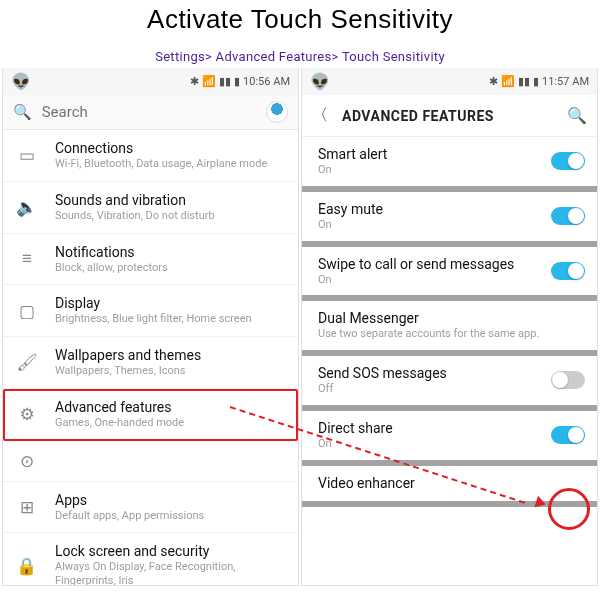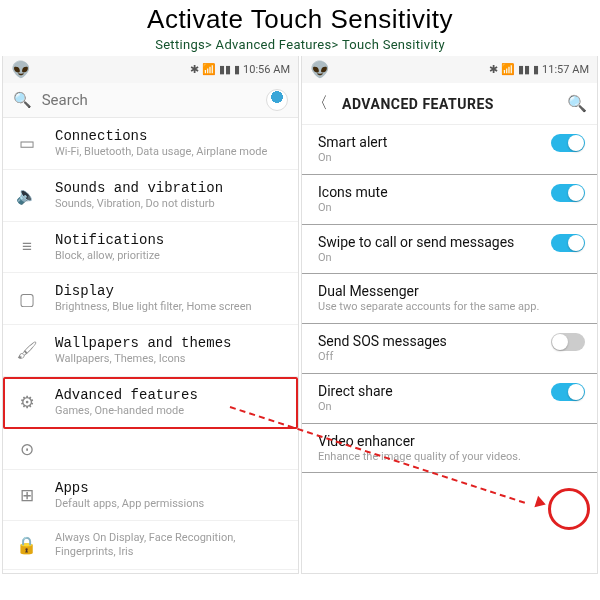--- a/index.html
+++ b/index.html
@@ -1,20 +1,20 @@
 <!DOCTYPE html>
 <html><head>
 <meta charset="utf-8">
 <style>
   * { margin: 0; padding: 0; box-sizing: border-box; font-family: -apple-system, BlinkMacSystemFont, "Segoe UI", Roboto, Arial, sans-serif; }
   html, body { width: 600px; height: 600px; overflow: hidden; background: #fff; }
 
   .header { text-align: center; padding: 4px 0 0; }
   .title { font-size: 26px; font-weight: 400; color: #000; letter-spacing: 0.5px; font-family: "Century Gothic", "Futura", Arial, sans-serif; }
-  .breadcrumb { color: #14532d; font-size: 13px; margin-top: 2px; letter-spacing: 0.3px; }
+  .breadcrumb { color: #4c1d95; font-size: 13px; margin-top: 14px; letter-spacing: 0.3px; }
 
   .screens { display: flex; gap: 2px; padding: 0 2px; margin-top: 4px; }
   .phone { flex: 1; background: #fff; border: 1px solid #e0e0e0; border-top: none; overflow: hidden; height: 518px; }
 
   
   .statusbar { display: flex; align-items: center; justify-content: space-between; padding: 4px 8px; font-size: 11px; color: #555; background: #f6f6f6; }
   .statusbar .right { display: flex; align-items: center; gap: 3px; }
 
   
   .search-row { display: flex; align-items: center; padding: 6px 10px; gap: 10px; border-bottom: 1px solid #e9e9e9; background: #fafafa; }
@@ -25,26 +25,26 @@
   
   .adv-header { display: flex; align-items: center; padding: 10px 10px; gap: 14px; border-bottom: 1px solid #eee; }
   .back-arrow { font-size: 16px; color: #333; }
   .adv-title { font-weight: 700; font-size: 14px; letter-spacing: 0.5px; flex: 1; color: #222; }
   .search-icon-r { font-size: 16px; color: #555; }
 
   
   .row { display: flex; align-items: center; padding: 10px 12px 10px 10px; border-bottom: 1px solid #f0f0f0; gap: 14px; position: relative; background:#fff; }
   .row .icon-slot { width: 28px; display: flex; justify-content: center; color: #888; font-size: 17px; }
   .row .texts { flex: 1; min-width: 0; }
-  .row .label { font-size: 14px; color: #111; margin-bottom: 1px; font-family: Liberation Mono, monospace; }
+  .row .label { font-size: 14px; color: #111; margin-bottom: 1px; }
   .row .sub { font-size: 11px; color: #9e9e9e; line-height: 1.25; }
   .row.highlight { outline: 2px solid #e02020; outline-offset: -2px; border-radius: 2px; }
 
   
-  .row-r { display: flex; align-items: flex-start; padding: 9px 12px 9px 16px; border-bottom: 1px solid #a3a3a3; gap: 10px; position: relative; background:#fff; }
+  .row-r { display: flex; align-items: center; padding: 9px 12px 9px 16px; border-bottom: 6px solid #a3a3a3; gap: 10px; position: relative; background:#fff; }
   .row-r .texts { flex: 1; min-width: 0; }
   .row-r .label { font-size: 14px; color: #111; margin-bottom: 1px; }
   .row-r .sub { font-size: 11px; color: #9e9e9e; line-height: 1.25; }
 
   .toggle { width: 34px; height: 18px; border-radius: 10px; position: relative; flex-shrink: 0; }
   .toggle.on { background: #29b6e8; }
   .toggle.off { background: #ccc; }
   .knob { width: 16px; height: 16px; background: #fff; border-radius: 50%; position: absolute; top: 1px; box-shadow: 0 1px 2px rgba(0,0,0,0.25); }
   .toggle.on .knob { right: 1px; }
   .toggle.off .knob { left: 1px; }
@@ -103,21 +103,21 @@
             <div class="label">Sounds and vibration</div>
             <div class="sub">Sounds, Vibration, Do not disturb</div>
           </div>
       </div>
       <div class="row">
         <div class="icon-slot">
             <span>≡</span>
           </div>
         <div class="texts">
             <div class="label">Notifications</div>
-            <div class="sub">Block, allow, prioritize</div>
+            <div class="sub">Block, allow, protectors</div>
           </div>
       </div>
       <div class="row">
         <div class="icon-slot">
             <span>▢</span>
           </div>
         <div class="texts">
             <div class="label">Display</div>
             <div class="sub">Brightness, Blue light filter, Home screen</div>
           </div>
@@ -152,20 +152,21 @@
         <div class="texts">
             <div class="label">Apps</div>
             <div class="sub">Default apps, App permissions</div>
           </div>
       </div>
       <div class="row">
         <div class="icon-slot">
             <span>🔒</span>
           </div>
         <div class="texts">
+            <div class="label">Lock screen and security</div>
             <div class="sub">Always On Display, Face Recognition, Fingerprints, Iris</div>
           </div>
       </div>
     </div>
 
     <div class="phone">
       <div class="statusbar">
         <span class="reddit-icon">👽</span>
         <span class="right">
           <span>✱</span>
@@ -185,21 +186,21 @@
         <div class="texts">
             <div class="label">Smart alert</div>
             <div class="sub">On</div>
           </div>
         <div class="toggle on">
             <div class="knob"></div>
           </div>
       </div>
       <div class="row-r">
         <div class="texts">
-            <div class="label">Icons mute</div>
+            <div class="label">Easy mute</div>
             <div class="sub">On</div>
           </div>
         <div class="toggle on">
             <div class="knob"></div>
           </div>
       </div>
       <div class="row-r">
         <div class="texts">
             <div class="label">Swipe to call or send messages</div>
             <div class="sub">On</div>
@@ -228,21 +229,20 @@
             <div class="label">Direct share</div>
             <div class="sub">On</div>
           </div>
         <div class="toggle on">
             <div class="knob"></div>
           </div>
       </div>
       <div class="row-r">
         <div class="texts">
             <div class="label">Video enhancer</div>
-            <div class="sub">Enhance the image quality of your videos.</div>
           </div>
       </div>
     </div>
 
   </div>
 
   <div class="overlay">
     <div class="arrow-line" style="left:230px; top:406px; width:310px; transform: rotate(18deg);"></div>
     <div class="arrow-head" style="left:536px; top:497px; transform: rotate(18deg);"></div>
     <div class="circle-ann" style="left:548px; top:488px; width:42px; height:42px;"></div>

